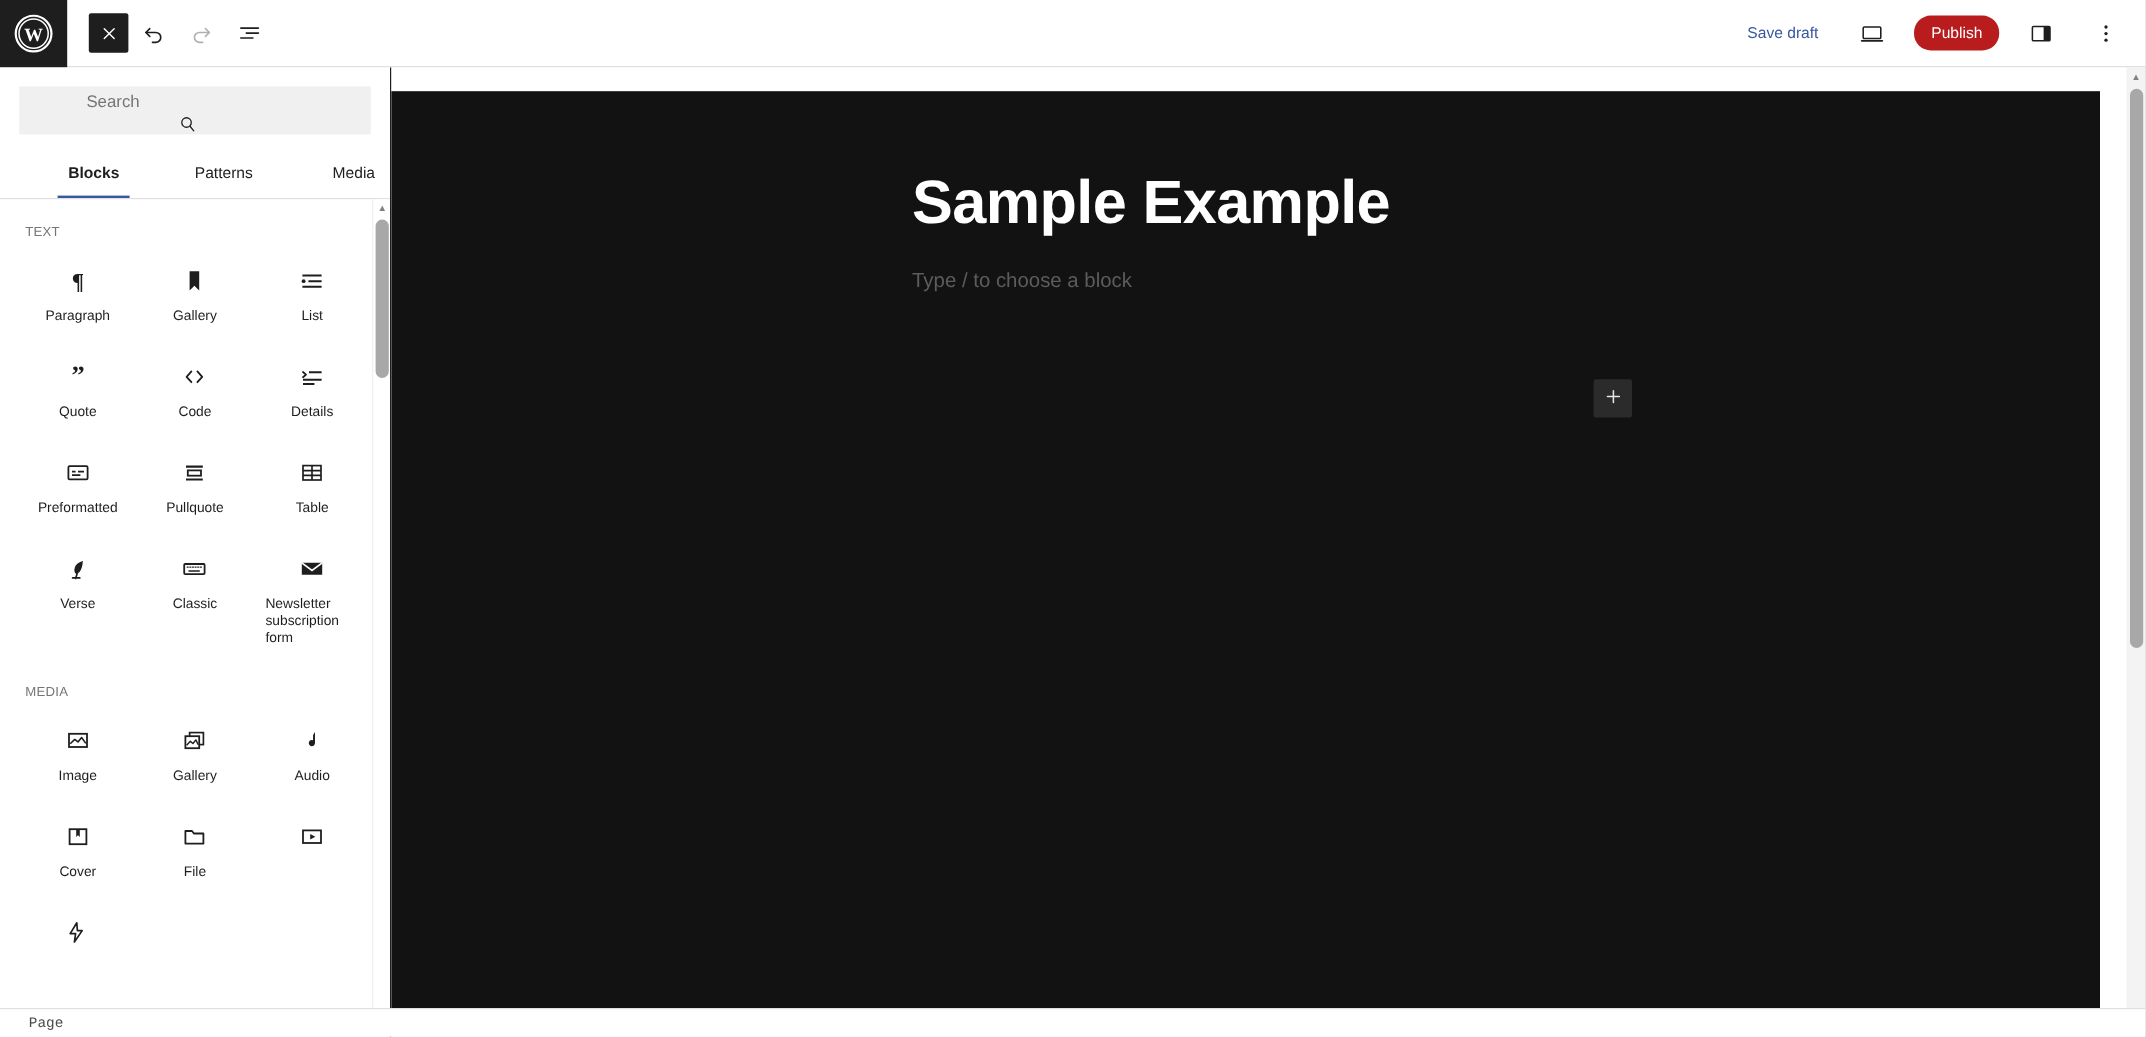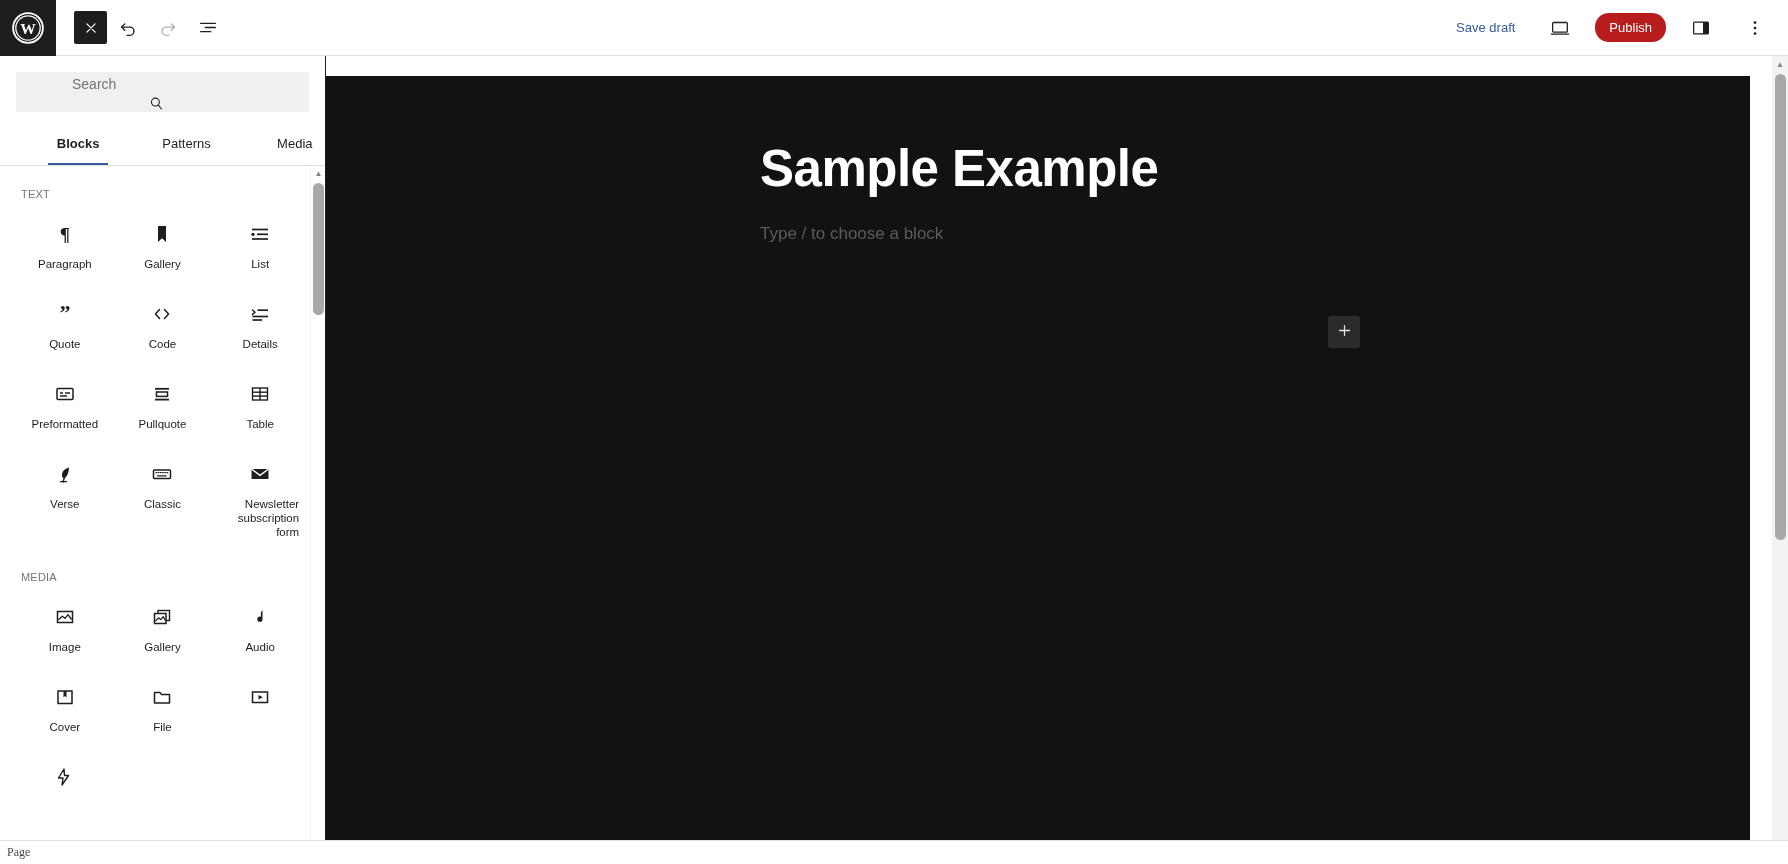--- a/index.html
+++ b/index.html
@@ -142,21 +142,21 @@
   }
   .block-icon {
     height: 28px; display: flex; align-items: center; justify-content: center;
     color: #1e1e1e;
   }
   .block-icon svg { display: block; }
   .block-label {
     margin-top: 9px;
     font-size: 11.5px;
     color: #1e1e1e;
-    text-align: right;
+    text-align: left;
     line-height: 1.22;
     max-width: 78px;
     font-family: "Liberation Sans", sans-serif;
   }
 
   
   #inserter-scrollbar {
     position: absolute; top: 0; right: 0;
     width: 15px; height: 100%;
     background: #ffffff;
@@ -230,22 +230,22 @@
   #status-bar {
     position: absolute; bottom: 0; left: 0;
     width: 1788px; height: 24px;
     background: #ffffff;
     border-top: 1px solid #e0e0e0;
     display: flex; align-items: center;
     z-index: 40;
   }
   #status-label {
     font-size: 12px; color: #4a4a4a;
-    padding-left: 7px;
-    font-family: Liberation Serif, serif;
+    padding-left: 24px;
+    font-family: Liberation Mono, monospace;
   }
 </style>
 </head>
 <body>
 
 <div id="app">
 
   <div id="header">
 
     <div id="wp-logo-block">

